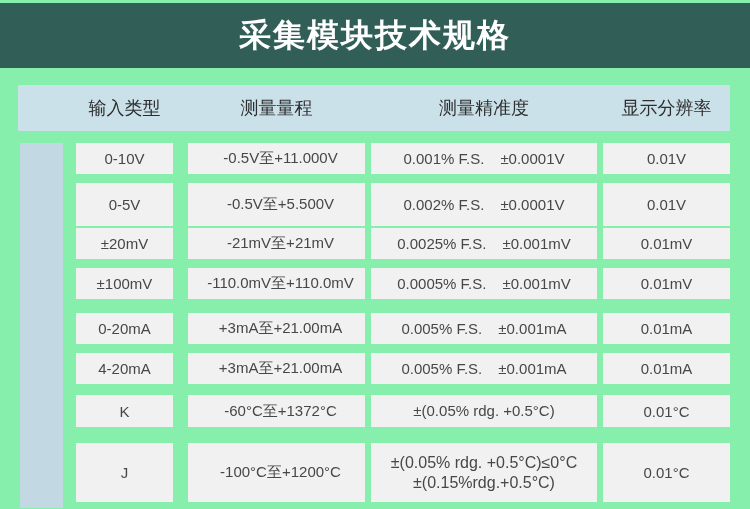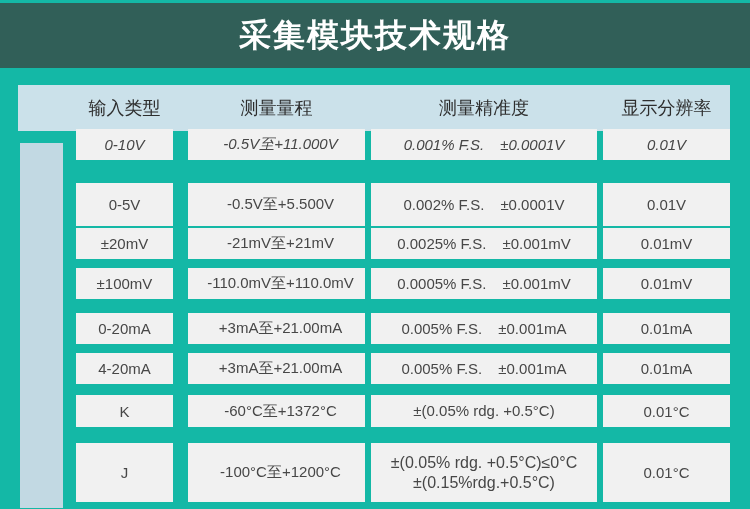--- a/index.html
+++ b/index.html
@@ -3,21 +3,21 @@
 <meta charset="utf-8">
 <style>
   * { margin: 0; padding: 0; box-sizing: border-box; }
   html, body { background: #ffffff; }
   body { font-family: "Liberation Sans", "DejaVu Sans", sans-serif; }
 
   .page {
     position: relative;
     width: 750px;
     height: 509px;
-    background: #14b8a6;
+    background: #86efac;
     overflow: hidden;
   }
 
   .banner {
     position: absolute;
     left: 0; top: 3px;
     width: 750px; height: 65px;
     background: #315f58;
     display: flex;
     align-items: center;
@@ -103,21 +103,21 @@
   <div class="header-band">
     <div class="header-cell hc1">输入类型</div>
     <div class="header-cell hc2">测量量程</div>
     <div class="header-cell hc3">测量精准度</div>
     <div class="header-cell hc4">显示分辨率</div>
   </div>
 
   <div class="side-bar"></div>
 
   <div id="rows-host">
-  <div class="row" style="top: 129px; height: 31px; font-style: italic;">
+  <div class="row" style="top: 143px; height: 31px;">
     <div class="cell c1">0-10V</div>
     <div class="cell c2">-0.5V至+11.000V</div>
     <div class="cell c3">
           <div class="acc-line">
             <span>0.001% F.S.</span>
             <span>±0.0001V</span>
           </div>
         </div>
     <div class="cell c4">0.01V</div>
   </div>

